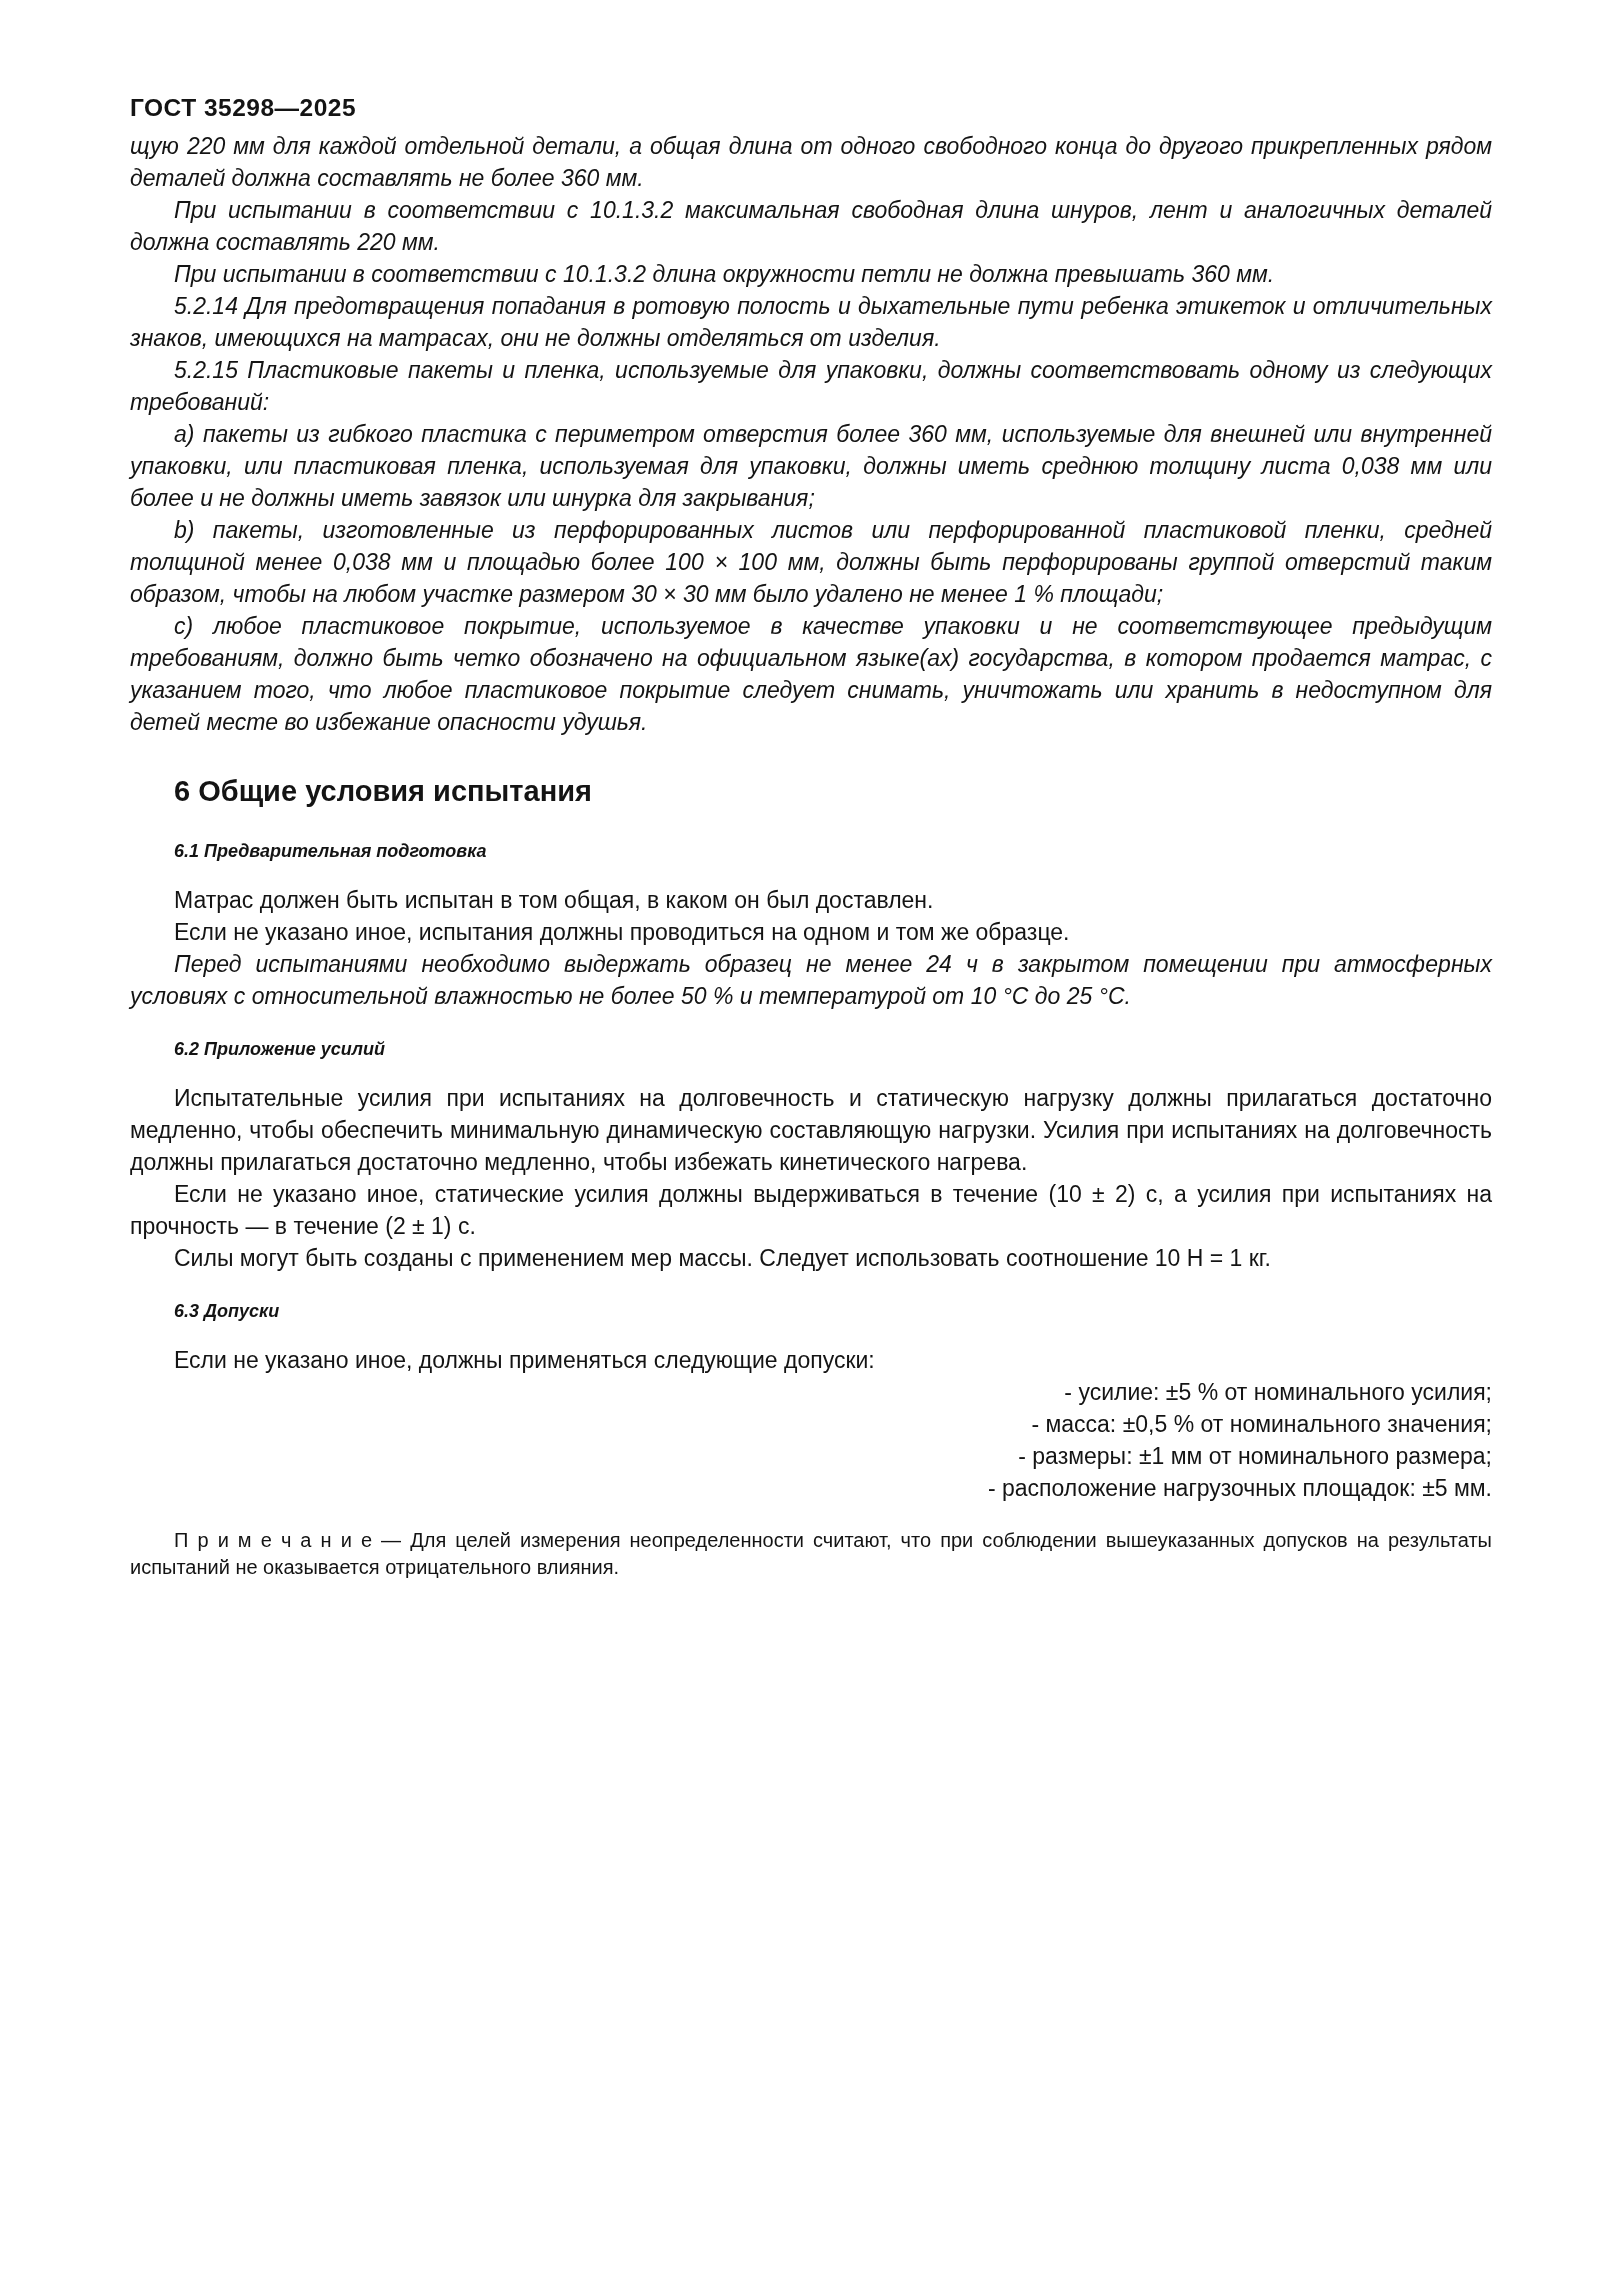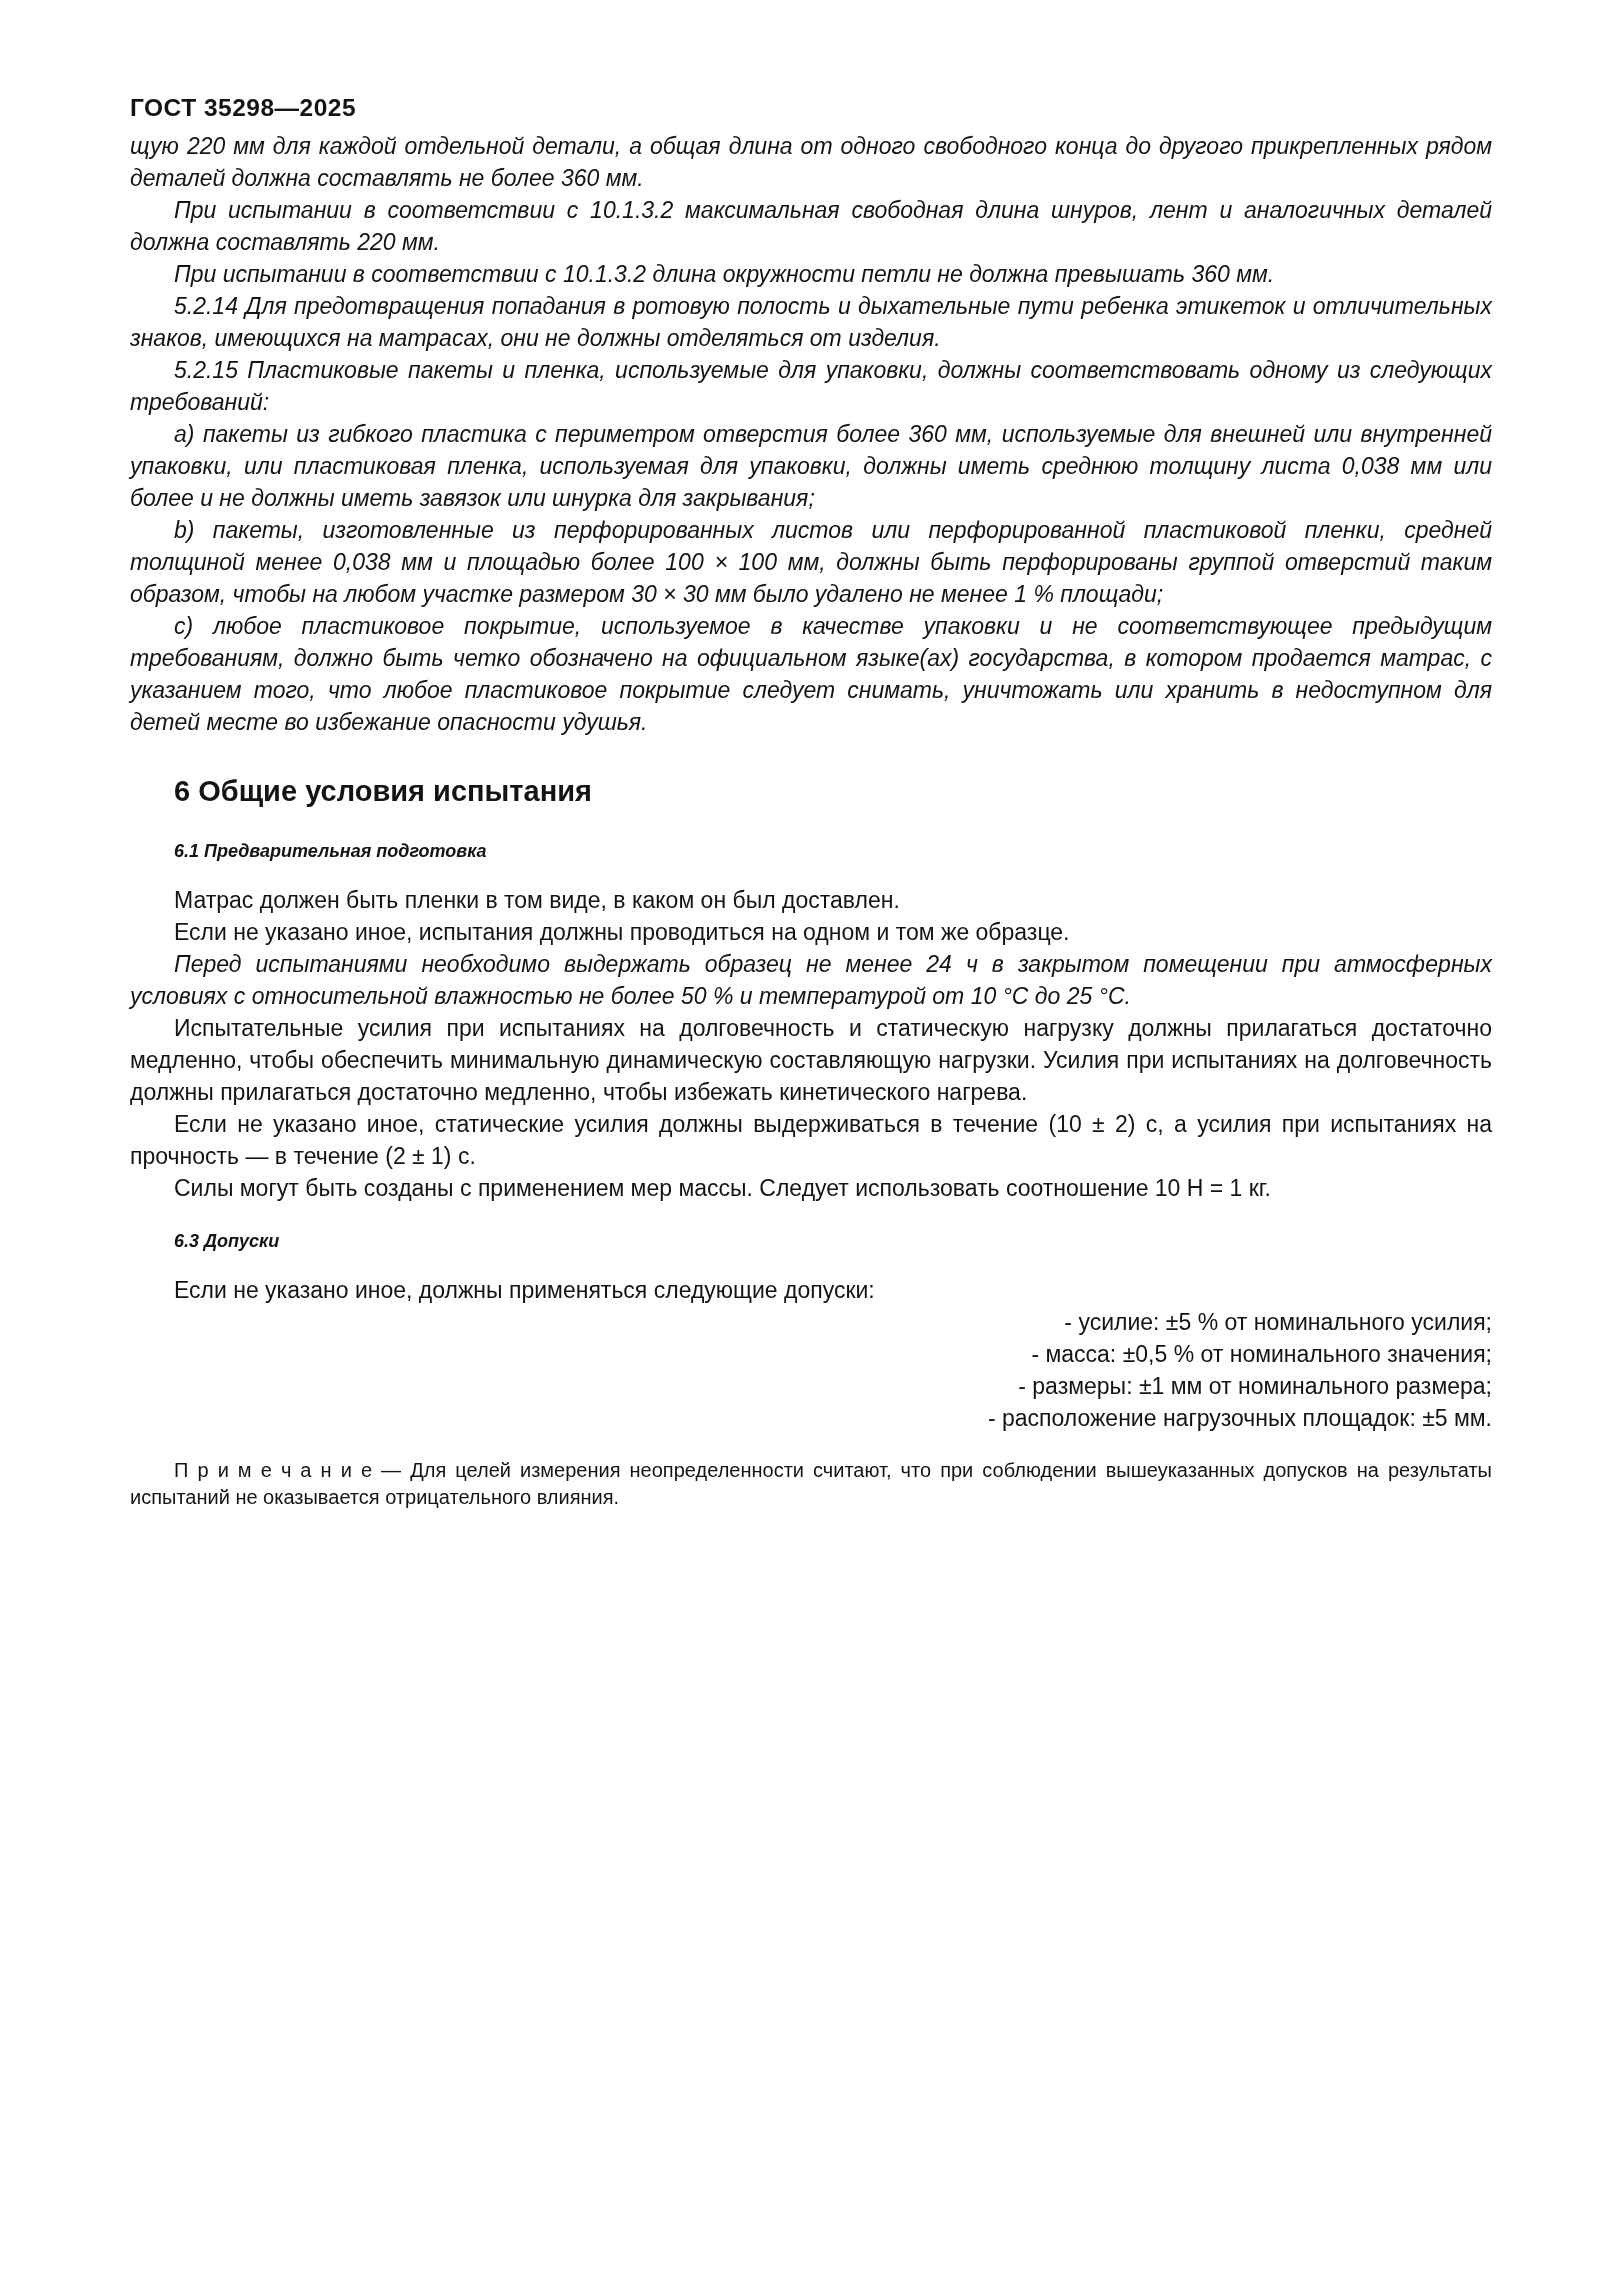--- a/index.html
+++ b/index.html
@@ -89,24 +89,25 @@
     <p class="para italic indent">5.2.14 Для предотвращения попадания в ротовую полость и дыхательные пути ребенка этикеток и отличительных знаков, имеющихся на матрасах, они не должны отделяться от изделия.</p>
     <p class="para italic indent">5.2.15 Пластиковые пакеты и пленка, используемые для упаковки, должны соответствовать одному из следующих требований:</p>
     <p class="para italic indent">a) пакеты из гибкого пластика с периметром отверстия более 360 мм, используемые для внешней или внутренней упаковки, или пластиковая пленка, используемая для упаковки, должны иметь среднюю толщину листа 0,038 мм или более и не должны иметь завязок или шнурка для закрывания;</p>
     <p class="para italic indent">b) пакеты, изготовленные из перфорированных листов или перфорированной пластиковой пленки, средней толщиной менее 0,038 мм и площадью более 100 × 100 мм, должны быть перфорированы группой отверстий таким образом, чтобы на любом участке размером 30 × 30 мм было удалено не менее 1 % площади;</p>
     <p class="para italic indent">c) любое пластиковое покрытие, используемое в качестве упаковки и не соответствующее предыдущим требованиям, должно быть четко обозначено на официальном языке(ах) государства, в котором продается матрас, с указанием того, что любое пластиковое покрытие следует снимать, уничтожать или хранить в недоступном для детей месте во избежание опасности удушья.</p>
 
     <h1 class="section-heading">6 Общие условия испытания</h1>
 
     <h2 class="subsection-heading">6.1 Предварительная подготовка</h2>
 
-    <p class="para indent">Матрас должен быть пленки в том виде, в каком он был доставлен.</p>
+    <p class="para indent">Матрас должен быть испытан в том общая, в каком он был доставлен.</p>
     <p class="para indent">Если не указано иное, испытания должны проводиться на одном и том же образце.</p>
     <p class="para italic indent">Перед испытаниями необходимо выдержать образец не менее 24 ч в закрытом помещении при атмосферных условиях с относительной влажностью не более 50 % и температурой от 10 °С до 25 °С.</p>
 
+    <h2 class="subsection-heading">6.2 Приложение усилий</h2>
 
     <p class="para indent">Испытательные усилия при испытаниях на долговечность и статическую нагрузку должны прилагаться достаточно медленно, чтобы обеспечить минимальную динамическую составляющую нагрузки. Усилия при испытаниях на долговечность должны прилагаться достаточно медленно, чтобы избежать кинетического нагрева.</p>
     <p class="para indent">Если не указано иное, статические усилия должны выдерживаться в течение (10 ± 2) с, а усилия при испытаниях на прочность — в течение (2 ± 1) с.</p>
     <p class="para indent">Силы могут быть созданы с применением мер массы. Следует использовать соотношение 10 Н = 1 кг.</p>
 
     <h2 class="subsection-heading">6.3 Допуски</h2>
 
     <p class="para indent">Если не указано иное, должны применяться следующие допуски:</p>
 
     <p class="list-item">- усилие: ±5 % от номинального усилия;</p>

